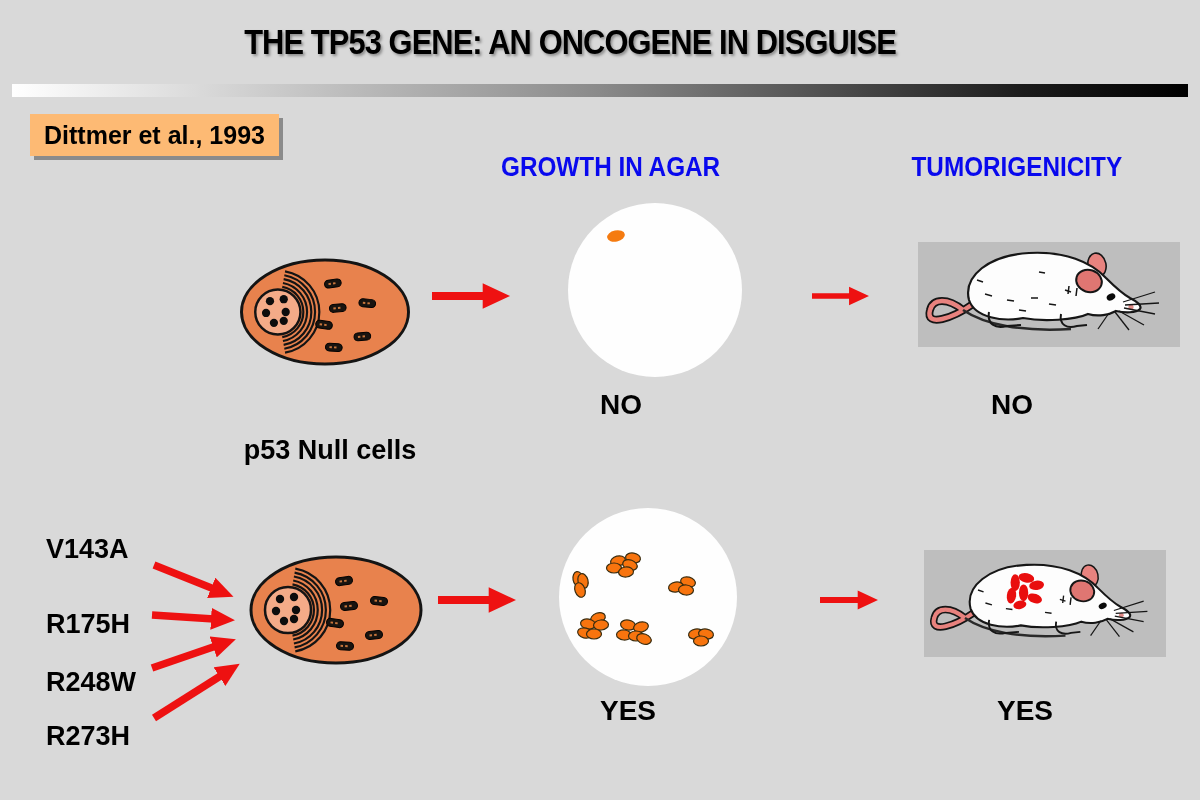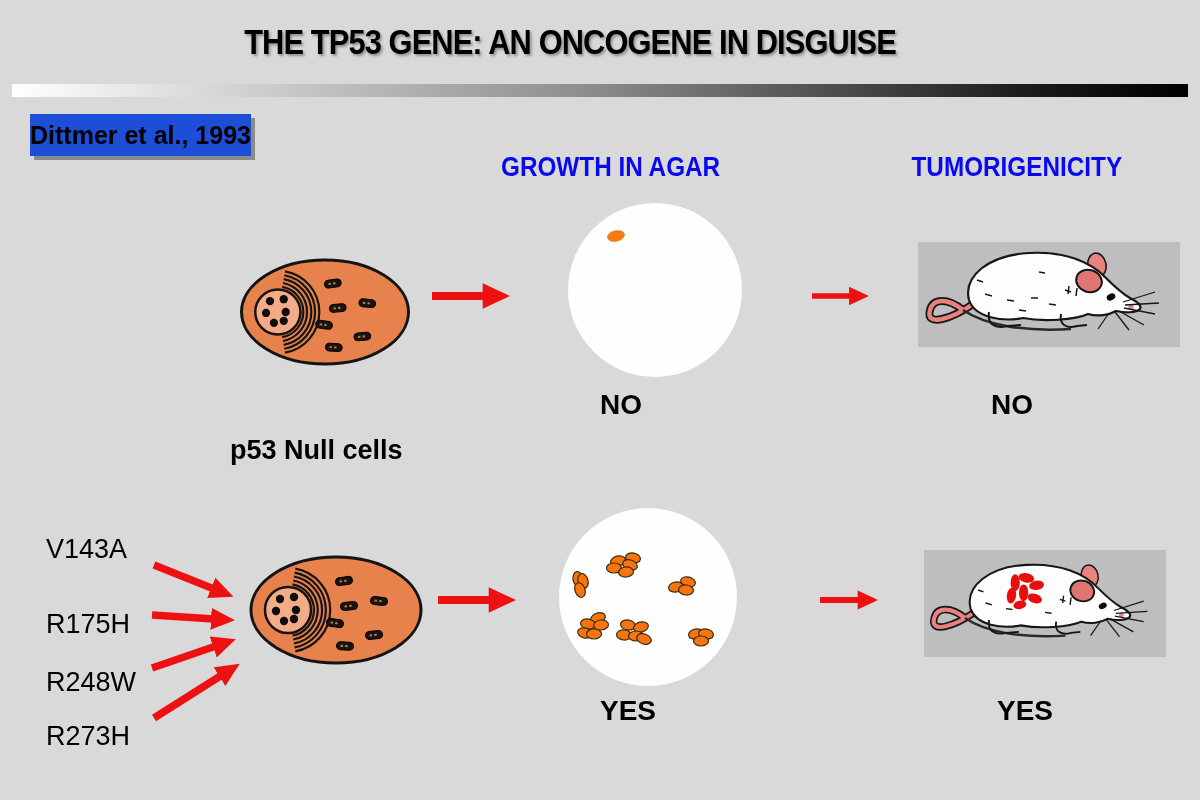--- a/index.html
+++ b/index.html
@@ -4,29 +4,29 @@
 <style>
   html,body{margin:0;padding:0;}
   .slide{position:relative;width:1200px;height:800px;background:#d9d9d9;overflow:hidden;
          font-family:"Liberation Sans",sans-serif;color:#000;}
   .abs{position:absolute;}
   .page-title{top:22px;left:0;width:1140px;text-align:center;font-size:35px;font-weight:bold;
               letter-spacing:-1px;transform:scaleX(0.88);transform-origin:50% 50%;
               text-shadow:2px 2px 3px rgba(0,0,0,0.35);white-space:nowrap;}
   .title-divider{left:12px;top:84px;width:1176px;height:13px;
               background:linear-gradient(to right,#ffffff 0%,#dedede 14%,#8a8a8a 50%,#1c1c1c 86%,#000000 100%);}
-  .citation-badge{left:30px;top:114px;height:42px;line-height:42px;padding:0 0;
-              background:#1d4ed8;box-shadow:4px 4px 0 #8b8b8b;font-size:25px;font-weight:bold;white-space:nowrap;}
+  .citation-badge{left:30px;top:114px;height:42px;line-height:42px;padding:0 14px;
+              background:#fdba74;box-shadow:4px 4px 0 #8b8b8b;font-size:25px;font-weight:bold;white-space:nowrap;}
   .col-header{top:152px;font-size:27px;font-weight:bold;color:#0909ee;text-align:center;
               transform:scaleX(0.9);white-space:nowrap;}
   #hdr-growth{left:490px;width:220px;}
   #hdr-tumor{left:900px;width:230px;}
   .result{font-size:28px;font-weight:bold;text-align:left;width:92px;white-space:nowrap;}
-  .cell-caption{left:230px;top:435px;width:200px;font-size:27px;font-weight:bold;white-space:nowrap;}
-  .mutation-label{left:46px;font-size:27px;font-weight:normal;white-space:nowrap;text-align:right;}
+  .cell-caption{left:230px;top:435px;width:200px;text-align:center;font-size:27px;font-weight:bold;white-space:nowrap;}
+  .mutation-label{left:46px;font-size:27px;font-weight:bold;white-space:nowrap;text-align:right;}
   .mouse-panel{background:#bebebe;}
   .mouse-panel svg{width:100%;height:100%;display:block;}
   svg{display:block;}
 </style>
 </head>
 <body>
 
 <div class="slide">
 
   <div class="abs page-title">THE TP53 GENE: AN ONCOGENE IN DISGUISE</div>

